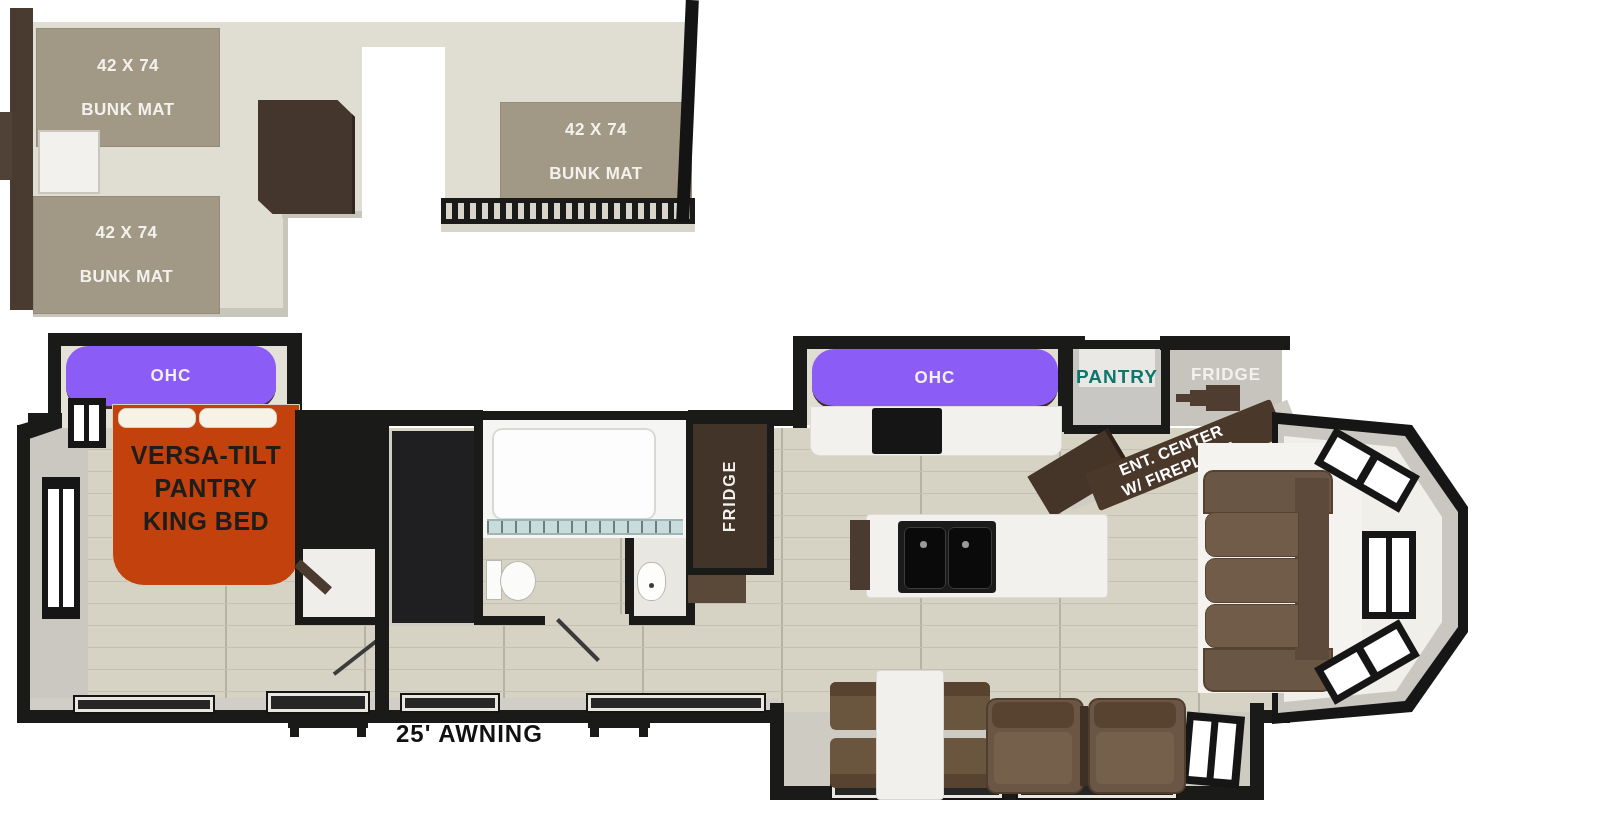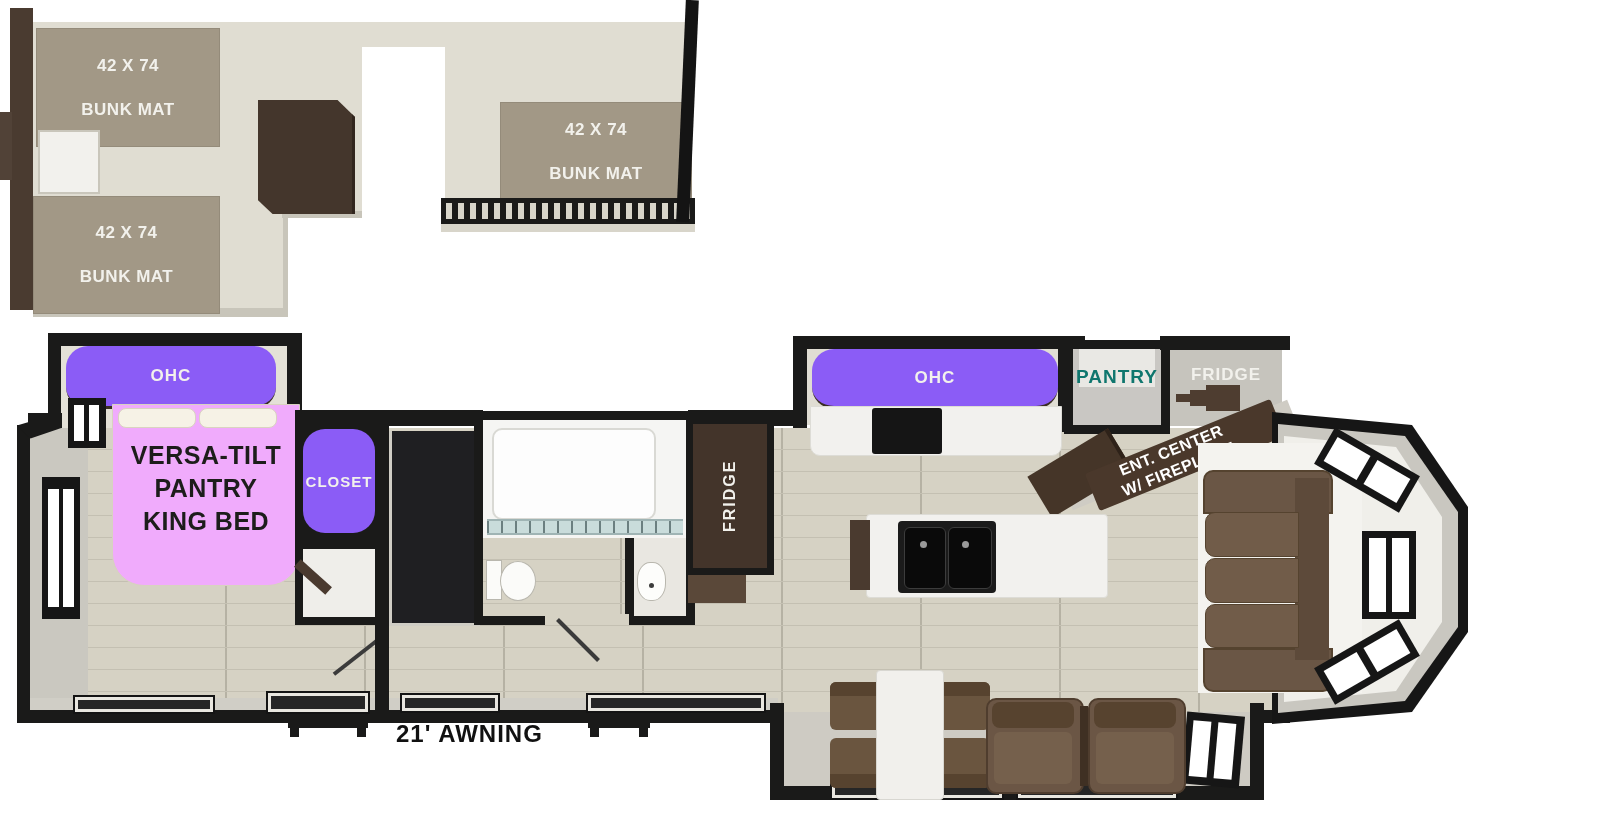--- a/index.html
+++ b/index.html
@@ -87,44 +87,43 @@
     <div class="abs blk" style="left:288px;top:723px;width:80px;height:5px;"></div>
     <div class="abs blk" style="left:290px;top:728px;width:9px;height:9px;"></div>
     <div class="abs blk" style="left:357px;top:728px;width:9px;height:9px;"></div>
   </div>
   <div>
     <div class="abs blk" style="left:588px;top:723px;width:62px;height:5px;"></div>
     <div class="abs blk" style="left:590px;top:728px;width:9px;height:9px;"></div>
     <div class="abs blk" style="left:639px;top:728px;width:9px;height:9px;"></div>
   </div>
 
-  <div class="abs" style="left:396px;top:720px;font-size:24px;color:#111;letter-spacing:1px;">21' AWNING</div>
+  <div class="abs" style="left:396px;top:720px;font-size:24px;color:#111;letter-spacing:1px;">25' AWNING</div>
 
   <div class="abs cream" style="left:61px;top:346px;width:226px;height:82px;background:#e4e1d7;"></div>
   <div class="abs blk" style="left:48px;top:333px;width:254px;height:13px;"></div>
   <div class="abs blk" style="left:48px;top:333px;width:13px;height:92px;"></div>
   <div class="abs blk" style="left:287px;top:333px;width:15px;height:92px;"></div>
 
   <div class="abs dark lbl" style="left:66px;top:346px;width:210px;height:60px;border-bottom:3px solid #3a2d23;color:#f2f1ec;font-size:17px;letter-spacing:1px;">OHC</div>
 
   <div class="abs winframe" style="left:68px;top:398px;width:38px;height:50px;">
     <div class="abs pane" style="left:6px;top:7px;width:10px;height:36px;"></div>
     <div class="abs pane" style="left:21px;top:7px;width:10px;height:36px;"></div>
   </div>
 
-  <div class="abs" style="left:112px;top:404px;width:186px;height:180px;background:#f0abfc;border:1px solid #d8d2c0;border-radius:0 0 32px 32px;">
+  <div class="abs" style="left:112px;top:404px;width:186px;height:180px;background:#c2410c;border:1px solid #d8d2c0;border-radius:0 0 32px 32px;">
     <div class="abs" style="left:5px;top:3px;width:76px;height:18px;background:#f6f2e6;border:1px solid #d9d3c1;border-radius:8px;"></div>
     <div class="abs" style="left:86px;top:3px;width:76px;height:18px;background:#f6f2e6;border:1px solid #d9d3c1;border-radius:8px;"></div>
     <div class="abs lbl" style="left:0;top:28px;width:186px;height:110px;color:#1d1d1b;font-size:25px;line-height:33px;">
       <span><span>VERSA-TILT</span><br><span>PANTRY</span><br><span>KING BED</span></span>
     </div>
   </div>
 
   <div class="abs blk" style="left:295px;top:421px;width:88px;height:120px;"></div>
-  <div class="abs dark lbl" style="left:303px;top:429px;width:72px;height:104px;color:#f2f1ec;font-size:15px;letter-spacing:1px;">CLOSET</div>
 
   <div class="abs blk" style="left:295px;top:541px;width:88px;height:84px;"></div>
   <div class="abs" style="left:303px;top:549px;width:72px;height:68px;background:#efeeea;"></div>
   <div class="abs" style="left:292px;top:572px;width:42px;height:10px;background:#4a3a2f;transform:rotate(42deg);"></div>
 
   <div class="abs" style="left:328px;top:655px;width:56px;height:4px;background:#3b3b3b;transform:rotate(-38deg);"></div>
 
   <div class="abs blk" style="left:28px;top:413px;width:34px;height:15px;"></div>
   <div class="abs blk" style="left:295px;top:410px;width:188px;height:16px;"></div>
   <div class="abs blk" style="left:688px;top:410px;width:112px;height:16px;"></div>

